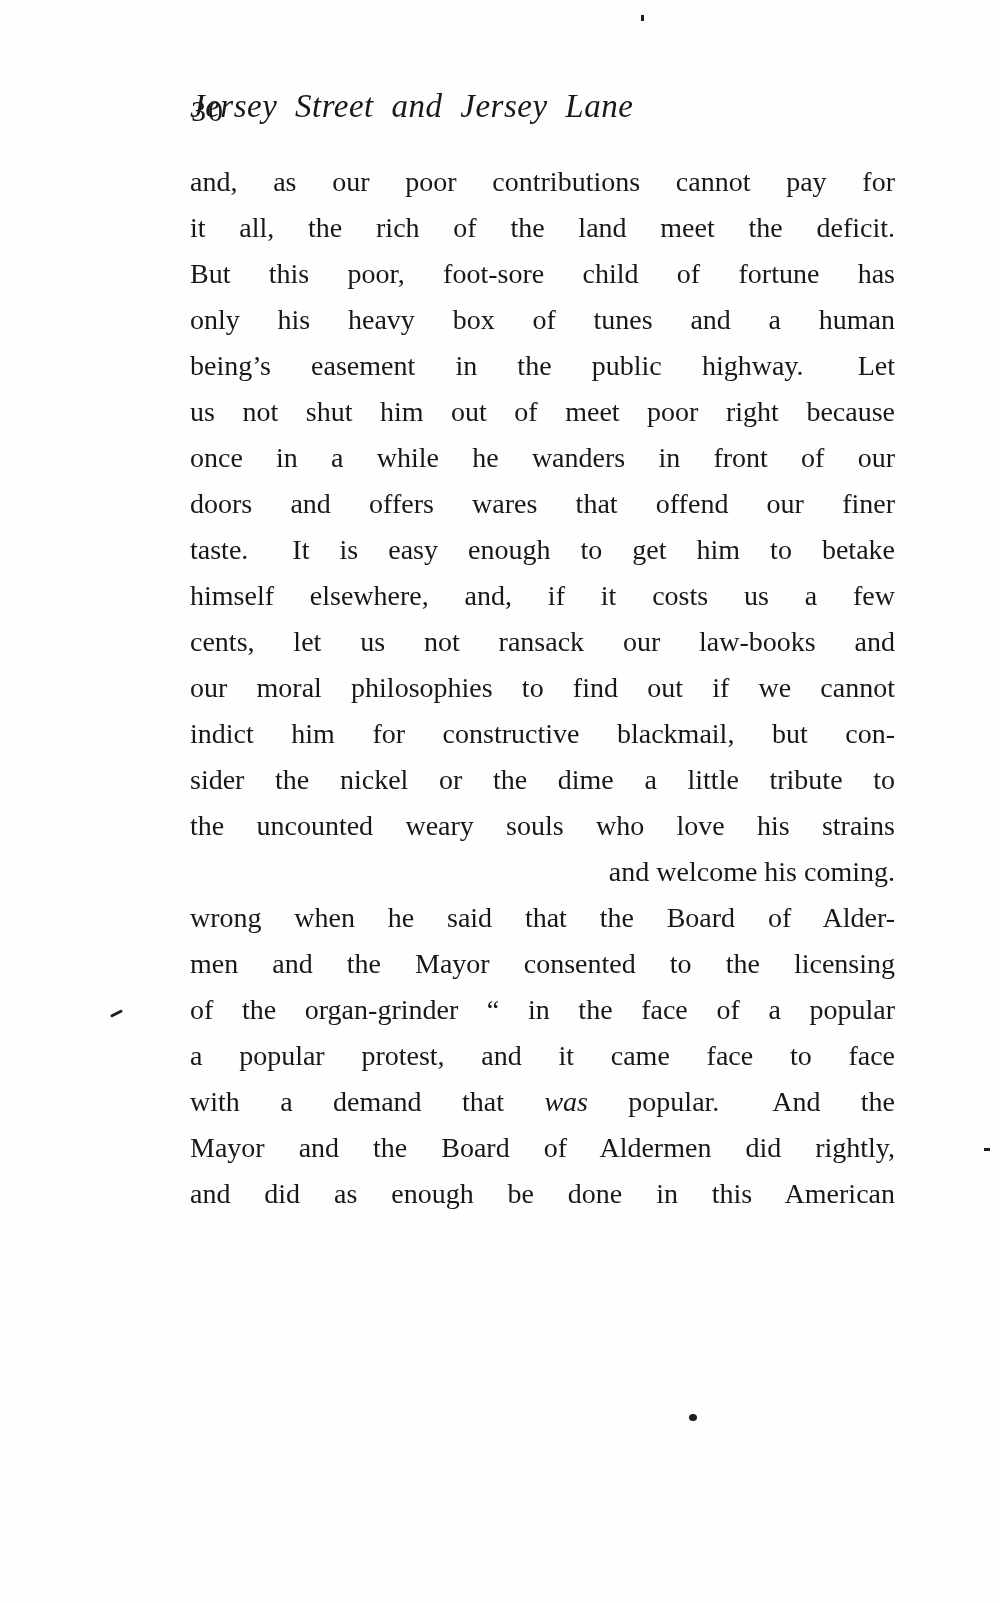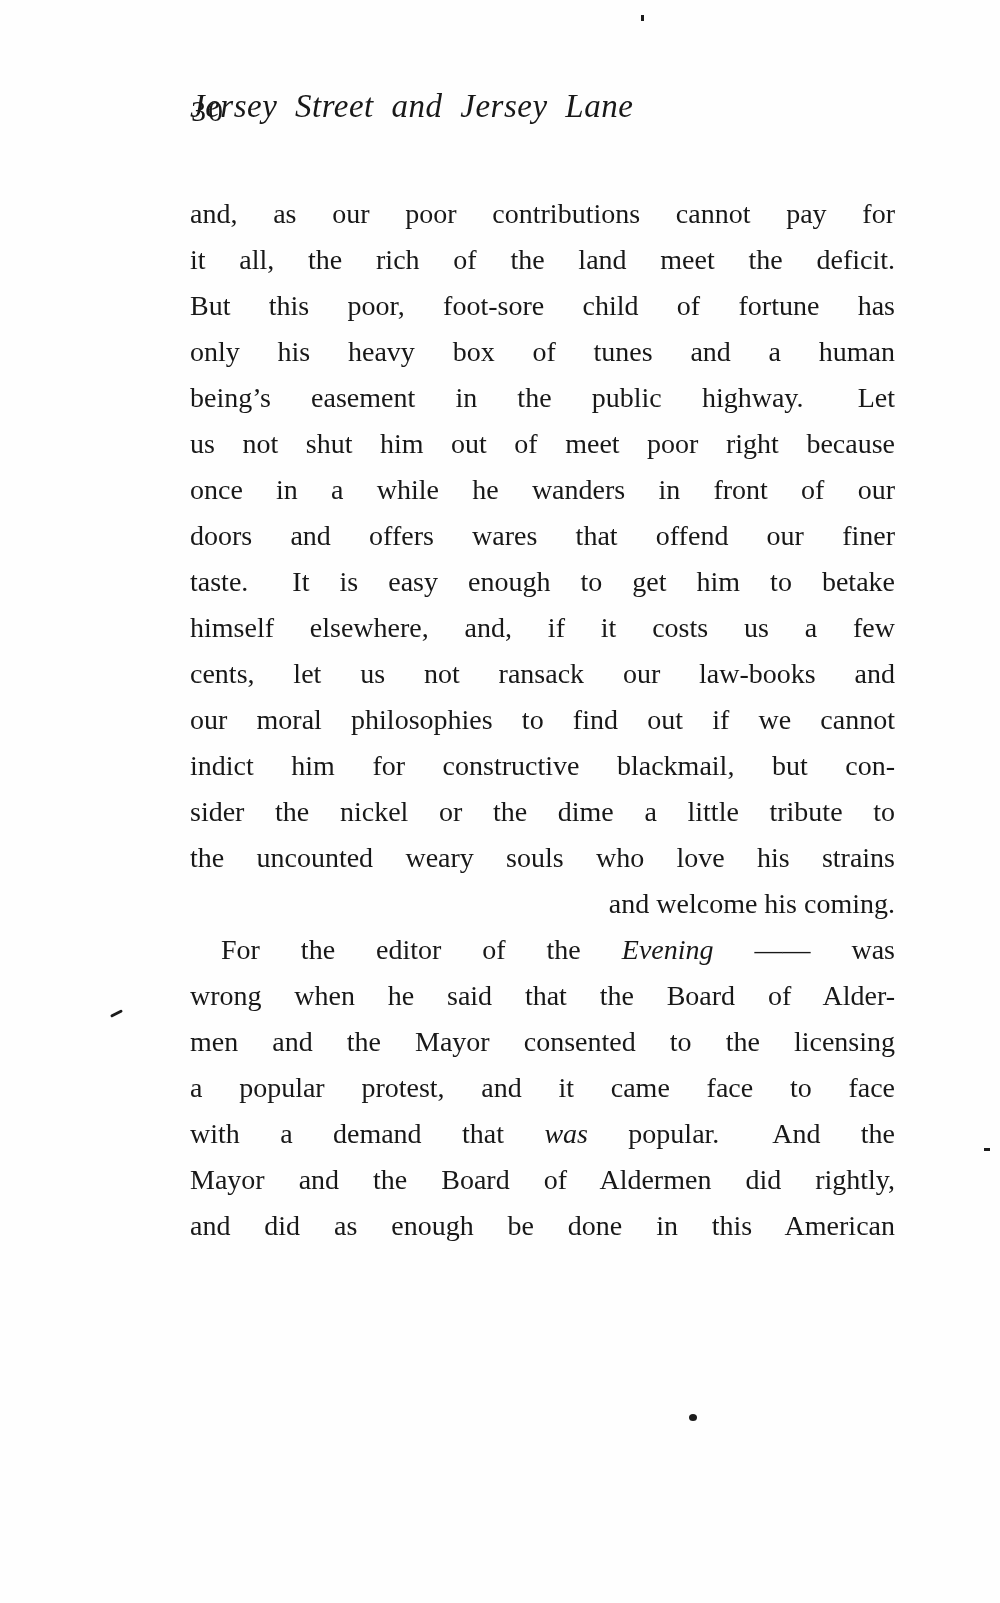--- a/index.html
+++ b/index.html
@@ -30,21 +30,20 @@
     font-size: 33px;
     word-spacing: 9px;
     letter-spacing: 0.5px;
   }
   .text-block {
     position: absolute;
     left: 190px; top: 159px;
     width: 705px;
     font-size: 28px;
     line-height: 46px;
-    margin-top: 32px;
   }
   .line { text-align: right; }
   .line.j { text-align: justify; text-align-last: justify; }
   .line.indent { text-indent: 31px; }
   .line em { font-style: italic; }
   .speck { position: absolute; background: #1c1c1c; }
   .speck-top    { left: 641px; top: 15px;   width: 3px;  height: 6px; }
   .speck-left   { left: 110px; top: 1012px; width: 13px; height: 3px;
                   transform: rotate(-27deg); border-radius: 2px; }
   .speck-right  { left: 984px; top: 1148px; width: 6px;  height: 3px; }
@@ -78,22 +77,22 @@
     <div class="line j">himself elsewhere, and, if it costs us a few</div>
     <div class="line j">cents, let us not ransack our law-books and</div>
     <div class="line j">our moral philosophies to find out if we cannot</div>
     <div class="line j">indict him for constructive blackmail, but con-</div>
     <div class="line j">sider the nickel or the dime a little tribute to</div>
     <div class="line j">the uncounted weary souls who love his strains</div>
     <div class="line">and welcome his coming.</div>
   </div>
 
   <div class="para">
-    <div class="line j indent"><span>For the editor of the </span><em>Evening</em><span> —— was</span></div>
     <div class="line j">wrong when he said that the Board of Alder-</div>
     <div class="line j">men and the Mayor consented to the licensing</div>
+    <div class="line j">of the organ-grinder “ in the face of a popular</div>
     <div class="line j">a popular protest, and it came face to face</div>
     <div class="line j"><span>with a demand that </span><em>was</em><span> popular.  And the</span></div>
     <div class="line j">Mayor and the Board of Aldermen did rightly,</div>
     <div class="line j">and did as enough be done in this American</div>
   </div>
 
 </main>
 
 </body></html>

